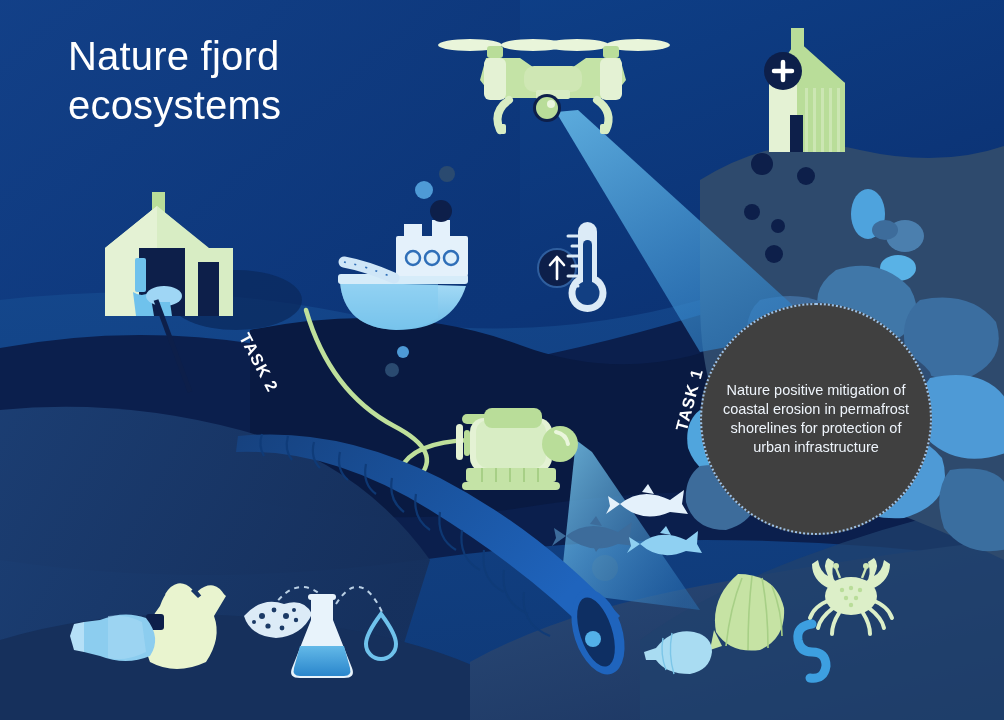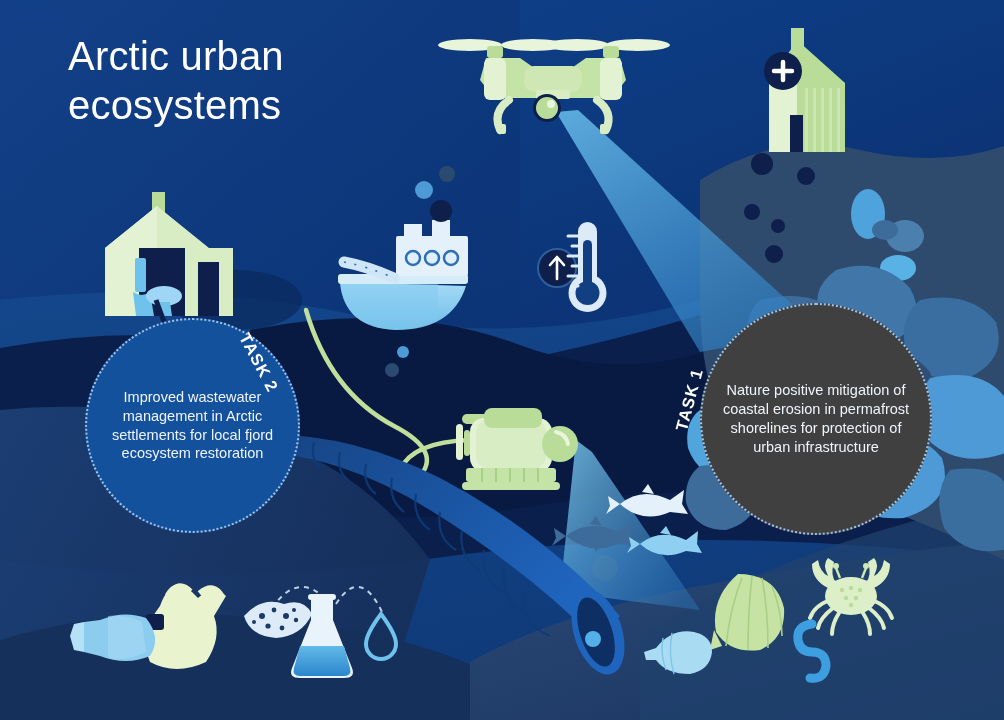--- a/index.html
+++ b/index.html
@@ -346,26 +346,23 @@
         <path d="M833 608 Q820 618 818 628"></path>
         <path d="M839 613 Q832 624 832 634"></path>
         <path d="M872 600 Q888 606 892 618"></path>
         <path d="M869 608 Q882 618 884 628"></path>
         <path d="M863 613 Q870 624 870 634"></path>
       </g>
     </g>
     <path d="M812 624 Q796 626 798 640 Q800 652 812 652 Q826 652 826 666 Q824 680 810 678" stroke="#3d9fe0" stroke-width="9" fill="none" stroke-linecap="round"></path>
   </svg>
 
-  <div class="ttl">Arctic urban
+  <div class="ttl">Nature fjord
 ecosystems</div>
 
-  <div class="circ" id="c2">
-    <span>Improved wastewater management in Arctic settlements for local fjord ecosystem restoration</span>
-  </div>
   <div class="tasklab" id="t2">TASK 2</div>
 
   <div class="circ" id="c1">
     <span>Nature positive mitigation of coastal erosion in permafrost shorelines for protection of urban infrastructure</span>
   </div>
   <div class="tasklab" id="t1">TASK 1</div>
 
 </div>
 
 </body></html>

